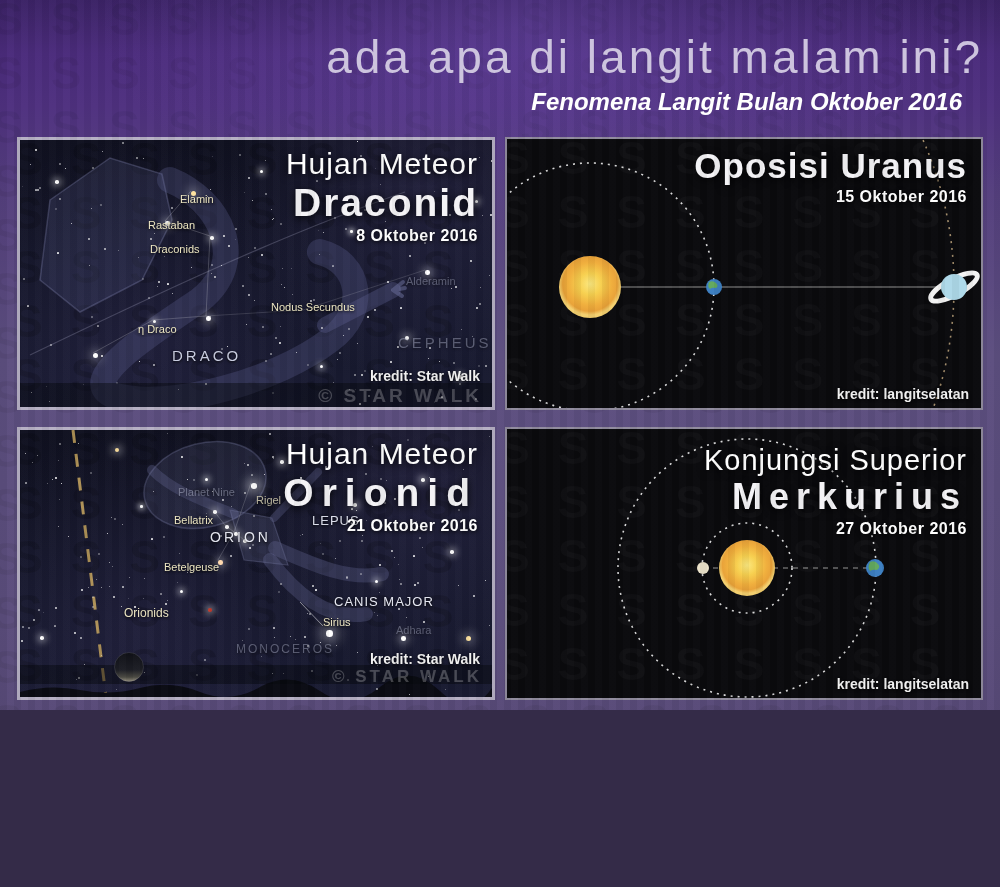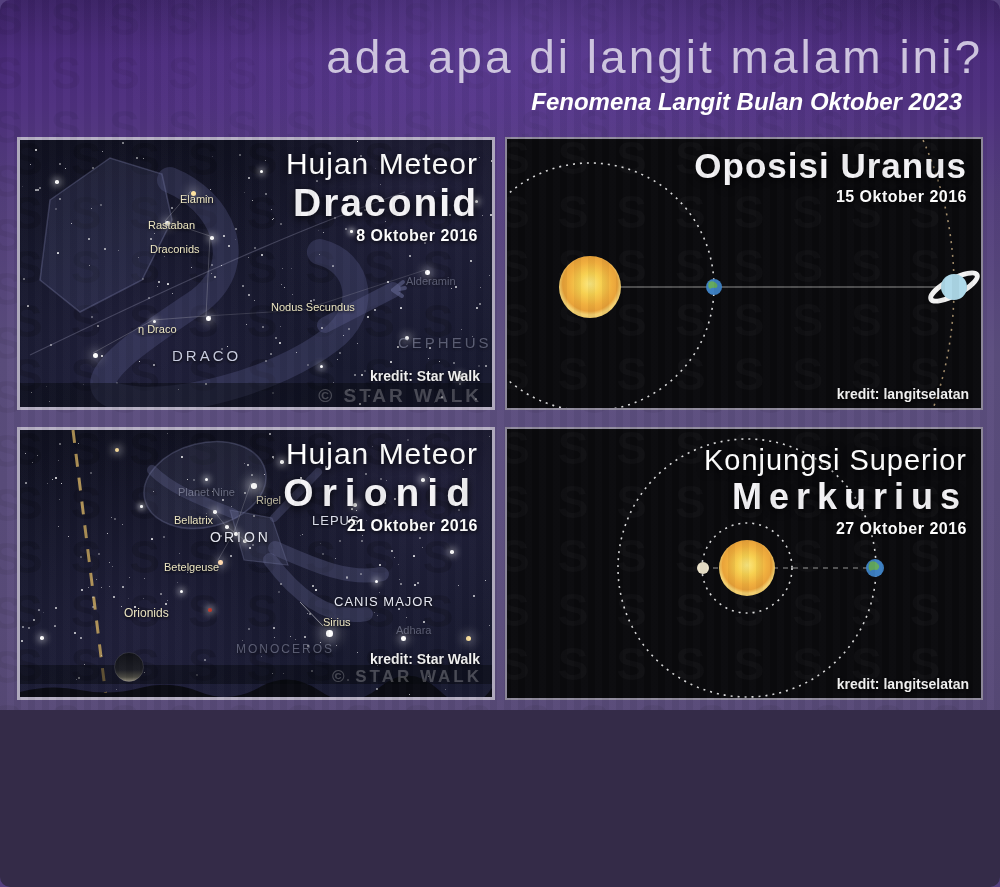--- a/index.html
+++ b/index.html
@@ -1,18 +1,18 @@
 <!DOCTYPE html>
 <html><head>
 <meta charset="utf-8">
 <style>
   html,body{margin:0;padding:0;width:1000px;height:887px;overflow:hidden;
     font-family:"Liberation Sans",sans-serif;background:#54407e;}
   .poster{position:relative;width:1000px;height:887px;overflow:hidden;
-    background:linear-gradient(180deg,#3c2366 0%,#4b2c7c 6%,#4f3180 12%,#55407e 22%,#5d4f80 40%,#5b4d7c 70%,#584a78 82%,#56487600 100%);border-radius:10px;}
+    background:linear-gradient(180deg,#3c2366 0%,#4b2c7c 6%,#4f3180 12%,#55407e 22%,#5d4f80 40%,#5b4d7c 70%,#584a78 82%,#56487600 100%);}
   .main-glow{position:absolute;left:0;top:0;width:1000px;height:710px;pointer-events:none;
     background:radial-gradient(ellipse 60% 40% at 52% 4%,rgba(125,92,195,.30),transparent 70%);z-index:1;}
   .stripes{position:absolute;left:0;top:0;width:1000px;height:710px;pointer-events:none;z-index:40;
     background:repeating-linear-gradient(90deg,rgba(0,0,0,.045) 0 7px,rgba(255,255,255,.013) 7px 14px);}
   .s-pattern{position:absolute;inset:-8px;overflow:hidden;z-index:1;pointer-events:none;
     font-family:"Liberation Sans",sans-serif;font-weight:bold;font-size:46px;letter-spacing:28px;
     line-height:54px;word-break:break-all;user-select:none;}
   .bg-s{color:rgba(0,0,0,.05);}
   .chart-s{color:rgba(0,0,0,.14);}
   .dark-s{color:rgba(255,255,255,.028);}
@@ -61,21 +61,21 @@
   footer{position:absolute;left:0;top:710px;width:1000px;height:177px;background:#342b48;z-index:20;}
 </style>
 </head>
 <body>
 
 <div class="poster">
   <div class="s-pattern bg-s">SSSSSSSSSSSSSSSSSSSSSSSSSSSSSSSSSSSSSSSSSSSSSSSSSSSSSSSSSSSSSSSSSSSSSSSSSSSSSSSSSSSSSSSSSSSSSSSSSSSSSSSSSSSSSSSSSSSSSSSSSSSSSSSSSSSSSSSSSSSSSSSSSSSSSSSSSSSSSSSSSSSSSSSSSSSSSSSSSSSSSSSSSSSSSSSSSSSSSSSSSSSSSSSSSSSSSSSSSSSSSSSSSSSSSSSSSSSSSSSSSSSSSSSSSSSSSSSSSSSSSSSSSSSSSSSSSSSSSSSSSSSSSSSSSSSSSSSSSSSSSSSSSSSSSSSSSSSSSSSSSSSSSSSSSSSSSSSSSSSSSSSSSSSSSSSSSSSSSSSSSSSSSSSSSSSSSSSSSSSSSSSSSSSSSSSSSSSSSSSSSSSSSSSSSSSSSSSSSSSS</div>
   <div class="main-glow"></div>
 
   <div class="header-title">ada apa di langit malam ini?</div>
-  <div class="header-sub">Fenomena Langit Bulan Oktober 2023</div>
+  <div class="header-sub">Fenomena Langit Bulan Oktober 2016</div>
 
   <section class="panel chart" id="p-draconid" style="left:17px;top:137px;">
     <div class="s-pattern chart-s">SSSSSSSSSSSSSSSSSSSSSSSSSSSSSSSSSSSSSSSSSSSSSSSSSSSSSSSSSSSSSSSSSSSSSSSSSSSSSSSSSSSSSSSSSSSSSSSSSSSSSSSSSSSSSSSSSSSSSSSSSSSSSSSSSSSSSSSSSSSSSSSSSSSSSSSSSSSSSSSSSSSSSSSSSSSSSSSSSSSSSSSSSSSSSSSSSSSSSSSSSSSSSSSSSSSSSSSSSSSSSSSSSSSSSSSSSSSSSSSSSSSSSSSSSSSSSSSSSSSSSSSSSSSSSSSSSSSSSSSSSSSSSSSSSSSSSSSSSSSSSSSSSSSSSSSSSSSSSSSSSSSSSSSSSSSSSSSSSSSSSSSSSSSSSSSSSSSSSSSSSSSSSSSSSSSSSSSSSSSSSSSSSSSSSSSSSSSSSSSSSSSSSSSSSSSSSSSSSSSS</div>
     <svg class="figure" width="472" height="267" viewBox="0 0 472 267">
       <path d="M30 60 L90 18 L142 34 L152 80 L122 140 L60 172 L20 140 Z" fill="rgba(96,101,150,.20)" stroke="rgba(150,155,200,.28)" stroke-width="1.5"></path>
       <path d="M150 40 C200 60 230 120 180 160 C120 200 60 240 92 255 C150 272 258 240 310 200 C350 170 340 122 300 112" fill="none" stroke="rgba(96,101,150,.30)" stroke-width="26" stroke-linecap="round"></path>
       <path d="M305 185 L373 150" stroke="rgba(96,101,150,.34)" stroke-width="16" stroke-linecap="round"></path>
       <path d="M373 150 l10 -8 M373 150 l12 -2 M373 150 l9 6" stroke="rgba(130,136,185,.4)" stroke-width="4" stroke-linecap="round"></path>
       <path d="M10 215 C120 162 260 95 385 52" fill="none" stroke="rgba(190,190,215,.26)" stroke-width="1.2"></path>
       <polyline points="171,51 145,81 190,96 186,176 133,180 73,213" fill="none" stroke="rgba(255,255,255,.20)" stroke-width="1"></polyline>

